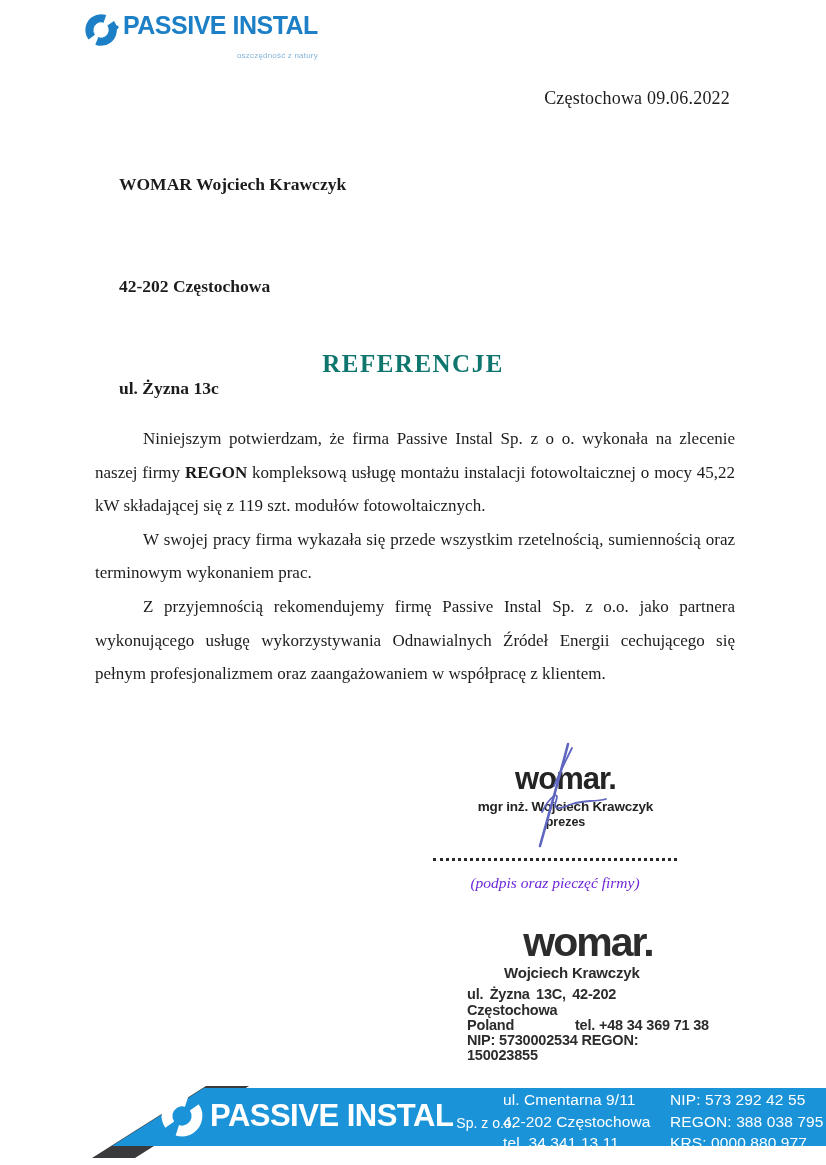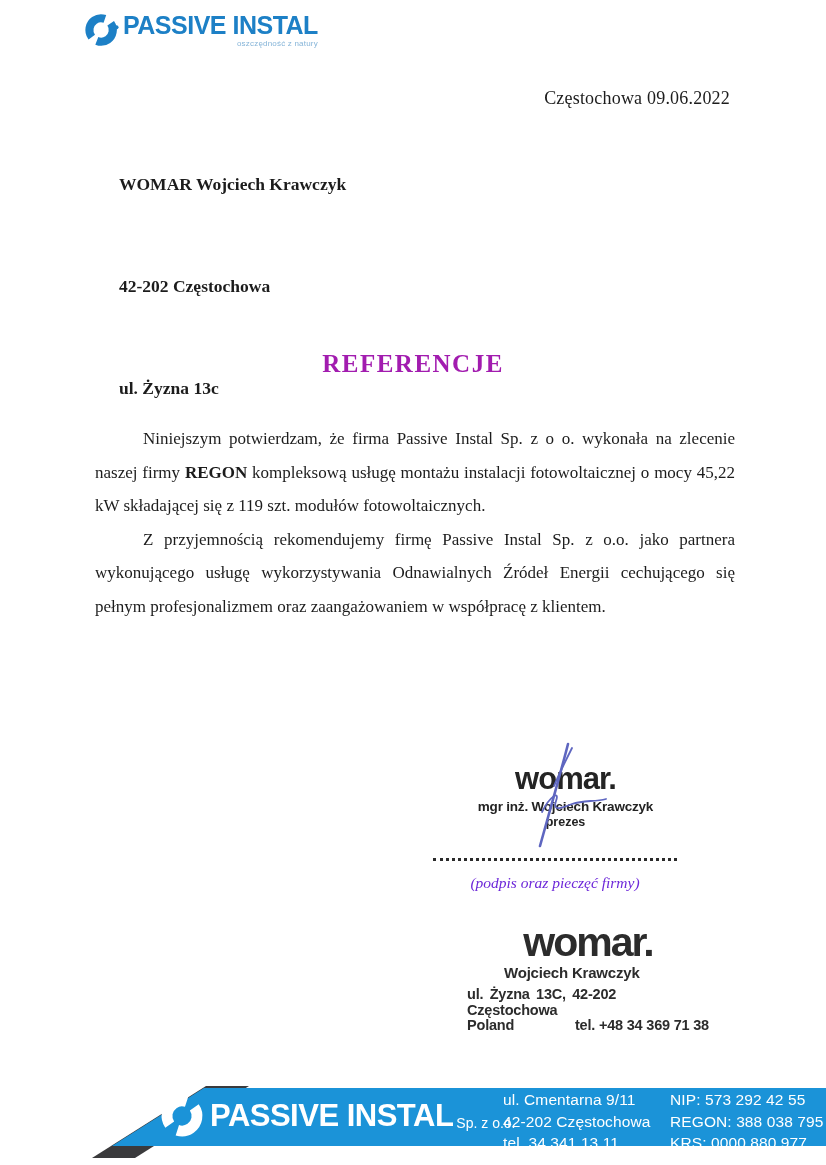--- a/index.html
+++ b/index.html
@@ -16,36 +16,36 @@
   .brandmark{position:absolute;left:84px;top:12px;display:flex;align-items:flex-start;}
   .brandmark .ring{width:36px;height:36px;}
   .brand-text-wrap{margin-left:3px;display:flex;flex-direction:column;align-items:flex-end;}
   .brand-word{
     font-family:"Liberation Sans", sans-serif;
     font-weight:700;font-size:25px;letter-spacing:-0.5px;
     color:#1d80c6;line-height:26px;white-space:nowrap;
   }
   .brand-tagline{
     font-family:"Liberation Sans", sans-serif;
-    font-size:8px;color:#85b4d8;margin-top:1px;letter-spacing:0.2px;
+    font-size:8px;color:#85b4d8;margin-top:13px;letter-spacing:0.2px;
   }
   
   .dateline{
     position:absolute;top:88px;right:96px;
     font-size:18px;letter-spacing:0.2px;
   }
   .sender{
     position:absolute;left:103px;top:116px;
     font-weight:700;font-size:17.5px;line-height:35px;white-space:pre-line;
   }
   .sender div{margin:16px;}
   .doc-title{
     position:absolute;left:0;right:0;top:350px;
     text-align:center;font-weight:700;font-size:25px;letter-spacing:1.5px;
-    color:#a21caf;
+    color:#0f766e;
   }
   
   .body-text{
     position:absolute;left:95px;top:422px;width:640px;
     font-size:17px;line-height:33.6px;text-align:justify;
   }
   .body-text p{margin:0;text-indent:48px;}
   
   .stamp-small{
     position:absolute;left:448px;top:763px;width:235px;
@@ -125,20 +125,21 @@
   <div class="sender">
     <div>WOMAR Wojciech Krawczyk</div>
     <div>42-202 Częstochowa</div>
     <div>ul. Żyzna 13c</div>
   </div>
 
   <div class="doc-title">REFERENCJE</div>
 
   <div class="body-text">
     <p><span>Niniejszym potwierdzam, że firma Passive Instal Sp. z o o. wykonała na zlecenie naszej firmy </span><b>REGON</b><span> kompleksową usługę montażu instalacji fotowoltaicznej o mocy 45,22 kW składającej się z 119 szt. modułów fotowoltaicznych.</span></p>
+    <p>W swojej pracy firma wykazała się przede wszystkim rzetelnością, sumiennością oraz terminowym wykonaniem prac.</p>
     <p>Z przyjemnością rekomendujemy firmę Passive Instal Sp. z o.o. jako partnera wykonującego usługę wykorzystywania Odnawialnych Źródeł Energii cechującego się pełnym profesjonalizmem oraz zaangażowaniem w współpracę z klientem.</p>
   </div>
 
   <div class="stamp-small">
     <div class="womar-logo">womar.</div>
     <div class="stamp-name">mgr inż. Wojciech Krawczyk</div>
     <div class="stamp-role">prezes</div>
   </div>
   <svg class="sig-svg" width="130" height="115" viewBox="0 0 130 115">
     <path d="M68 6 C 62 30, 50 72, 40 108" fill="none" stroke="#5e66c0" stroke-width="2.6" stroke-linecap="round"></path>
@@ -150,20 +151,21 @@
   <div class="sig-caption">(podpis oraz pieczęć firmy)</div>
 
   <div class="stamp-large">
     <div class="womar-logo">womar.</div>
     <div class="stamp-name">Wojciech Krawczyk</div>
     <div class="stamp-addr">ul. Żyzna 13C, 42-202 Częstochowa</div>
     <div class="stamp-row">
       <span>Poland</span>
       <span>tel. +48 34 369 71 38</span>
     </div>
+    <div class="stamp-ids">NIP: 5730002534 REGON: 150023855</div>
   </div>
 
   <div class="footer">
     <div class="dark-band"></div>
     <div class="banner"></div>
     <div class="footer-logo">
       <svg class="ring" viewBox="0 0 40 40">
         <circle cx="20" cy="20" r="12.5" fill="none" stroke="#ffffff" stroke-width="9" stroke-dasharray="31 8 31 9" transform="rotate(-35 20 20)"></circle>
       </svg>
       <span class="footer-brand">PASSIVE INSTAL</span>

